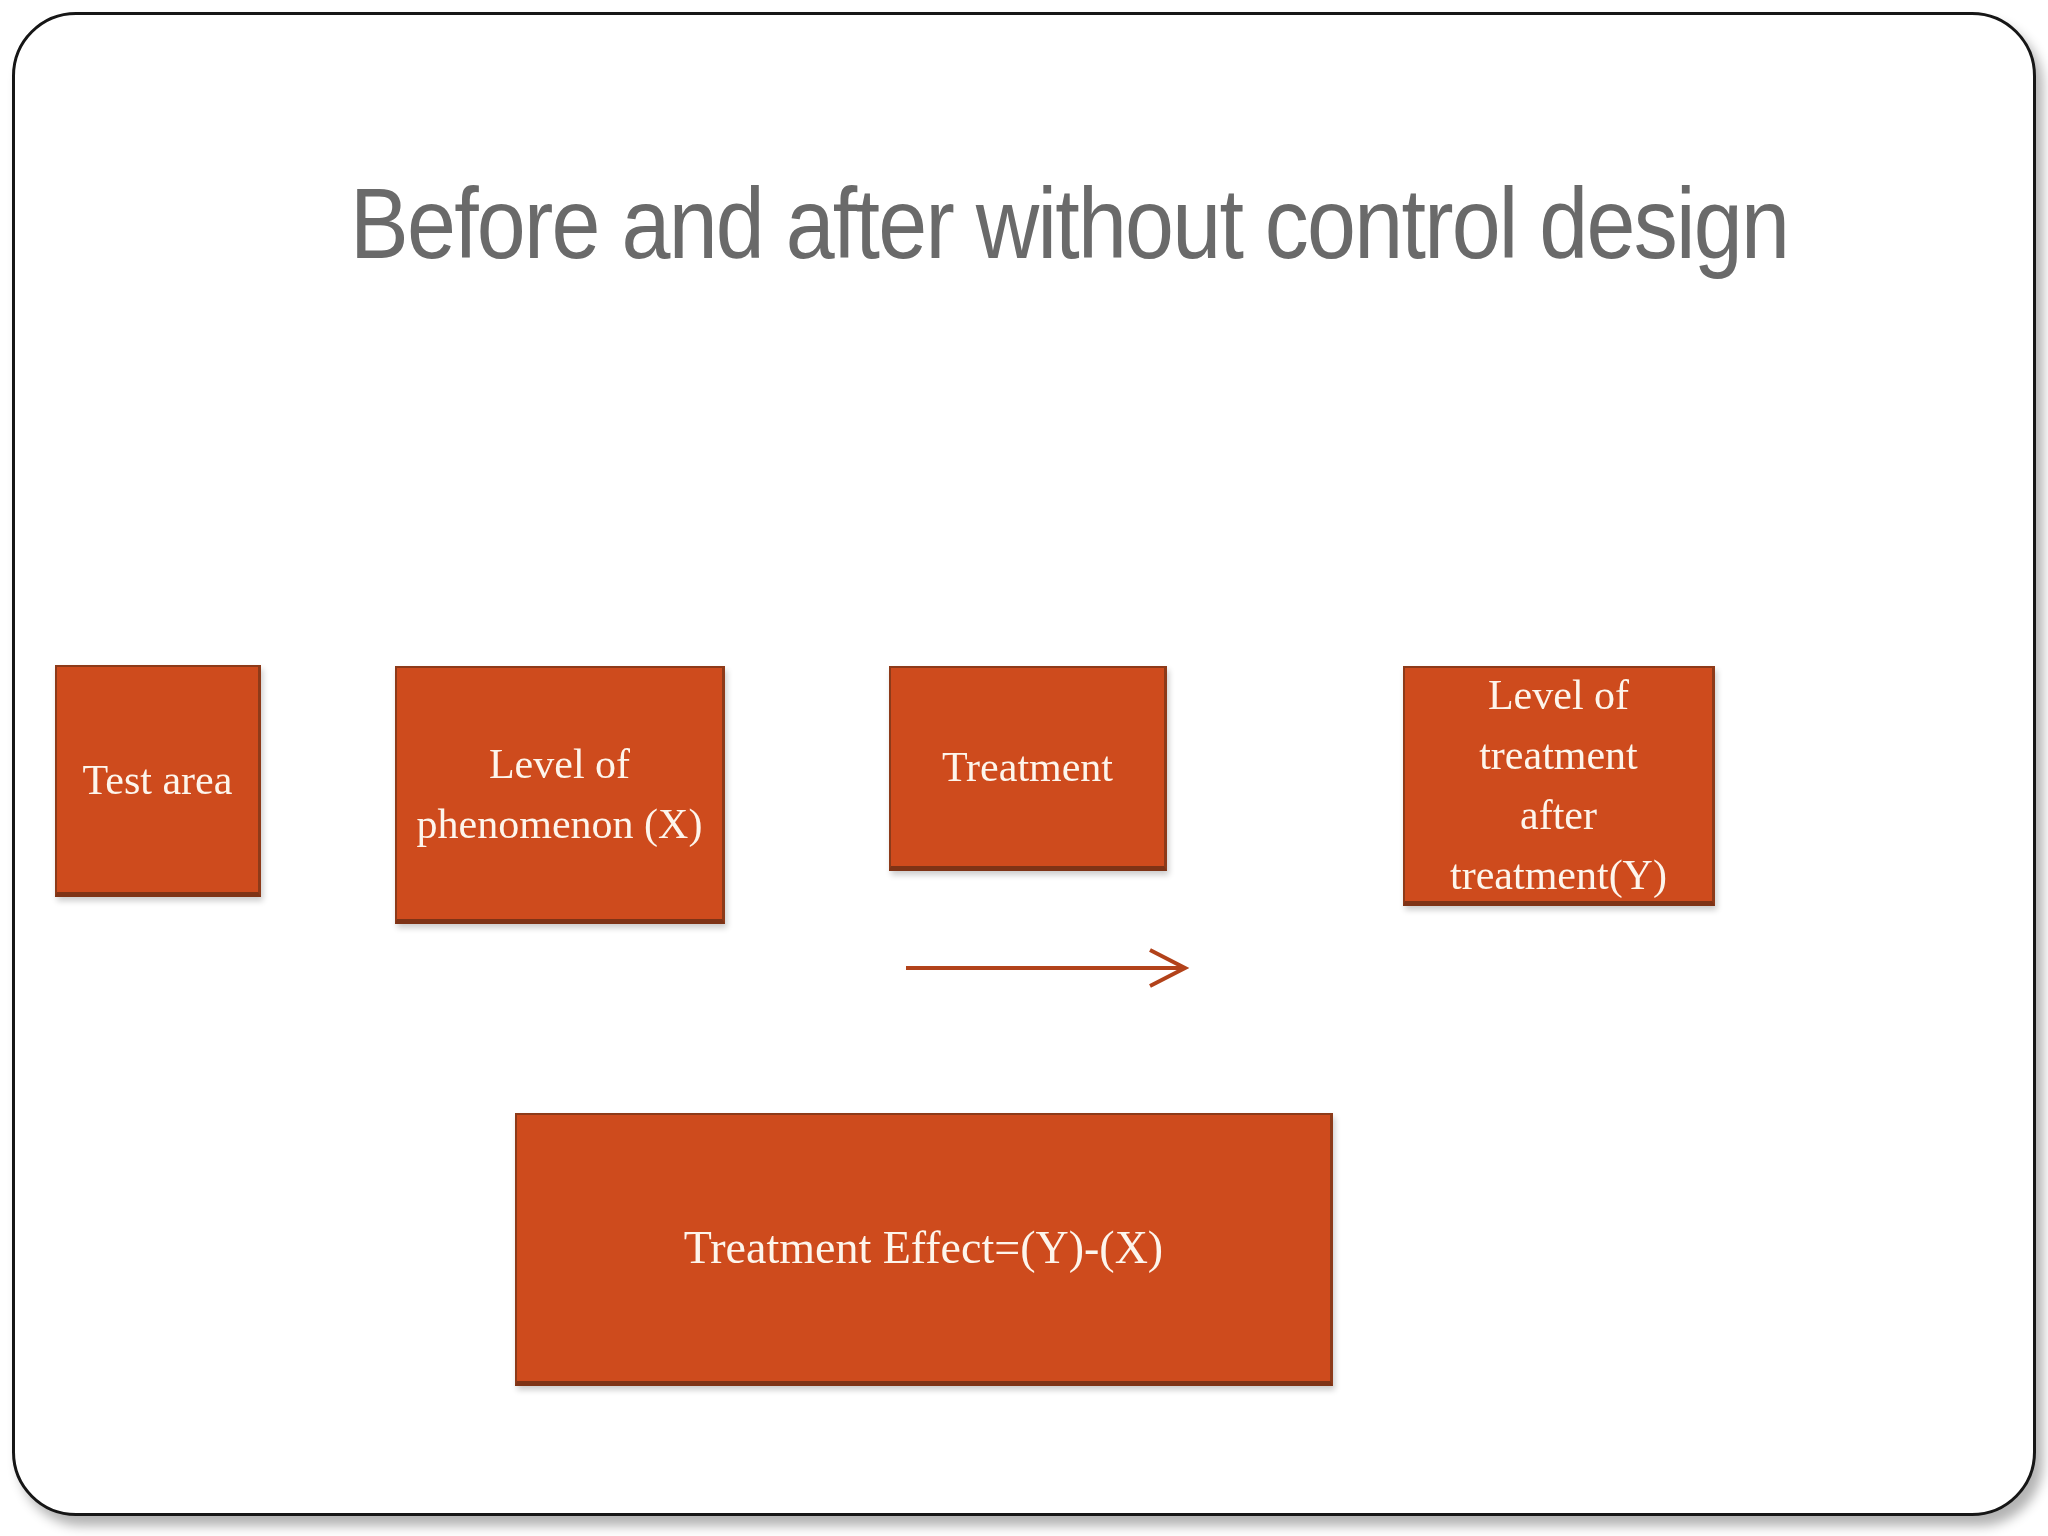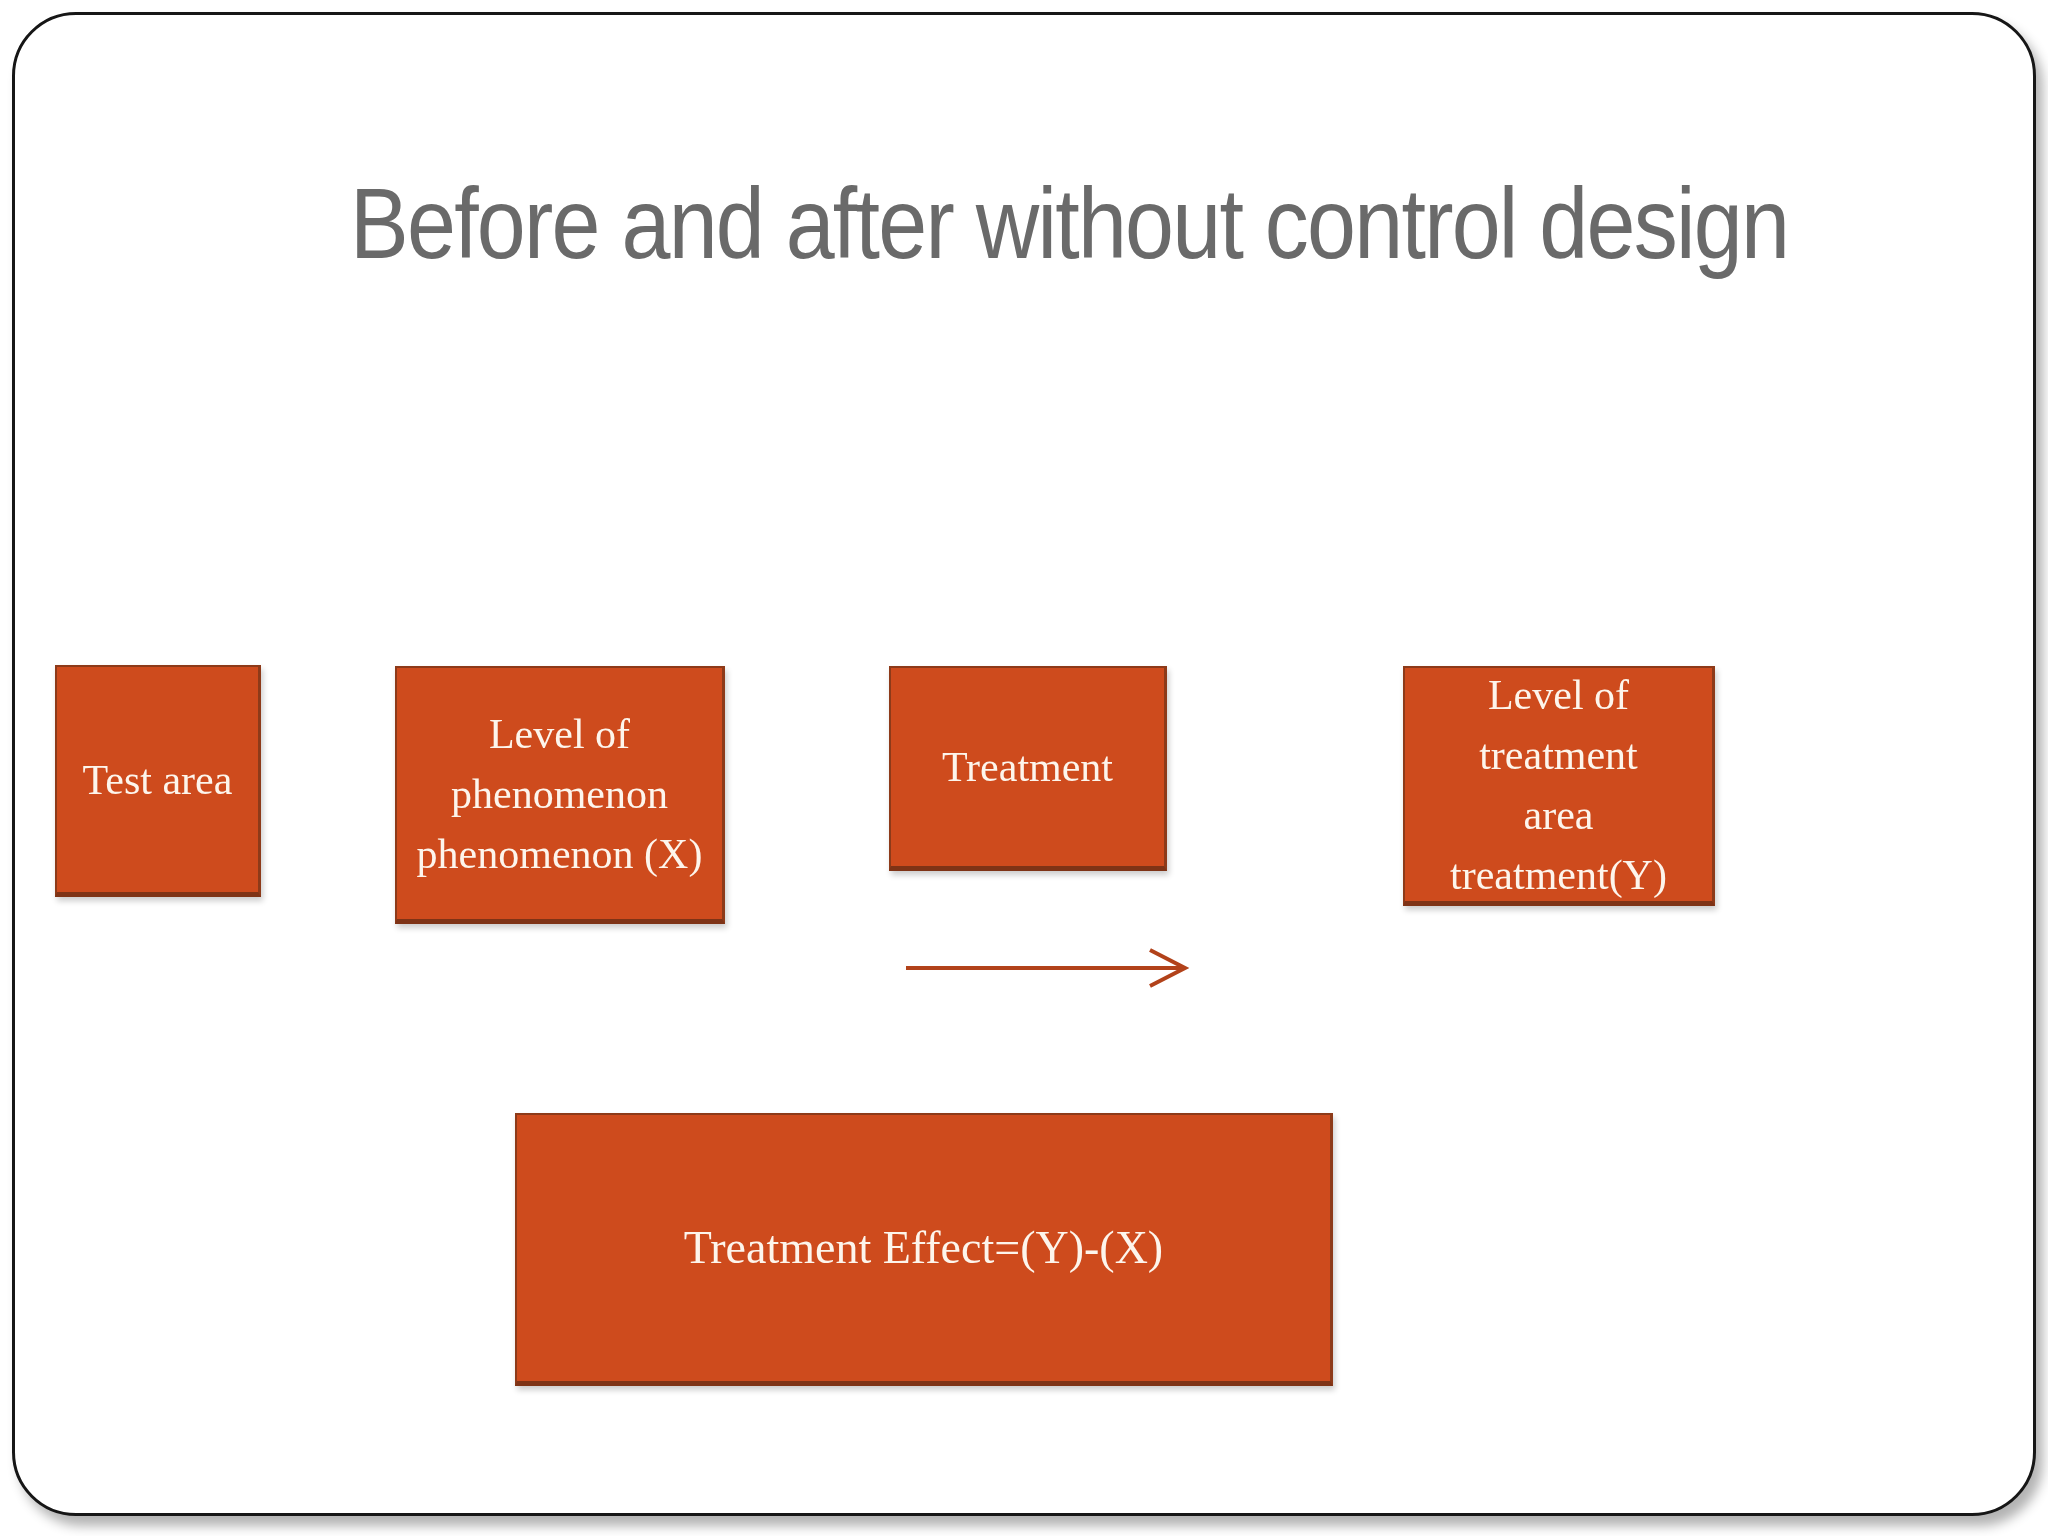--- a/index.html
+++ b/index.html
@@ -89,32 +89,31 @@
     <h1 class="title">
       <span class="title-inner">Before and after without control design</span>
     </h1>
 
     <div class="node node-test-area">
       <div class="node-line">Test area</div>
     </div>
 
     <div class="node node-level-before">
       <div class="node-line">Level of</div>
-      <div class="node-line">phenomenon</div>
       <div class="node-line">phenomenon (X)</div>
     </div>
 
     <div class="node node-treatment-introduced">
       <div class="node-line">Treatment</div>
     </div>
 
     <div class="node node-level-after">
       <div class="node-line">Level of</div>
       <div class="node-line">treatment</div>
-      <div class="node-line">area</div>
+      <div class="node-line">after</div>
       <div class="node-line">treatment(Y)</div>
     </div>
 
     <div class="arrow-wrap">
       <svg viewBox="0 0 296 48" xmlns="http://www.w3.org/2000/svg" aria-hidden="true">
         <line x1="3" y1="25" x2="278" y2="25" stroke="var(--arrow, #b2421a)" stroke-width="4"></line>
         <polyline points="247,7 282,25 247,43" fill="none" stroke="var(--arrow, #b2421a)" stroke-width="4"></polyline>
       </svg>
     </div>
 

